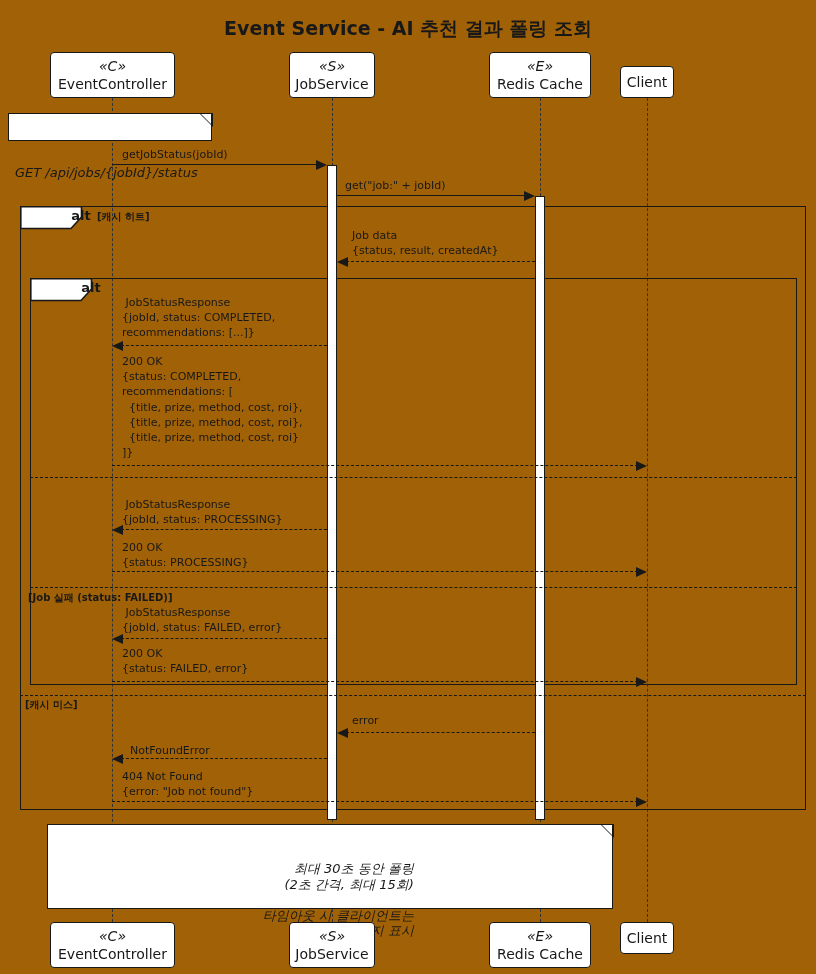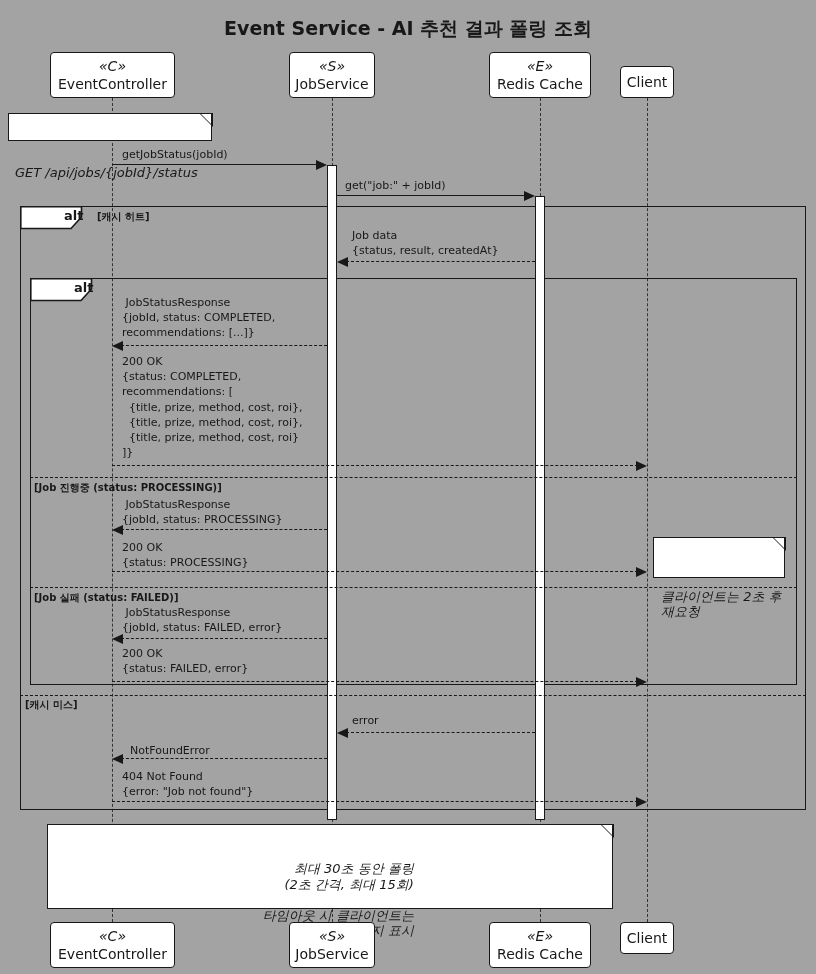--- a/index.html
+++ b/index.html
@@ -1,35 +1,35 @@
 <!DOCTYPE html>
 <html><head>
 <meta charset="utf-8">
 <style>
   html,body{margin:0;padding:0;background:#ffffff;}
   #canvas{
-    position:relative;width:816px;height:974px;background:#a3a3a3;
+    position:relative;width:816px;height:974px;background:#a16207;
     font-family:"DejaVu Sans","Liberation Sans",sans-serif;color:#181818;
     overflow:hidden;
   }
   .title{
     position:absolute;left:0;top:16px;width:816px;text-align:center;
     font-size:19px;font-weight:bold;z-index:7;
   }
   .lifeline{position:absolute;width:0;border-left:1px dashed #333;z-index:1;}
   .pbox{
     position:absolute;background:#fff;border:1.6px solid #181818;border-radius:4px;
     display:flex;flex-direction:column;align-items:center;justify-content:center;
     z-index:6;box-sizing:border-box;font-size:14px;line-height:18px;
   }
   .pbox .stereo{font-style:italic;}
   .alt-frame{position:absolute;border:1.7px solid #181818;z-index:2;box-sizing:border-box;}
   .alt-pent{position:absolute;z-index:3;}
   .alt-pent .lbl{
-    position:absolute;left:16px;top:2px;width:50px;
+    position:absolute;left:8px;top:2px;width:50px;text-align:center;
     font-size:13px;font-weight:bold;padding-left:28px;
   }
   .guard{position:absolute;font-size:10px;font-weight:bold;z-index:5;white-space:pre;}
   .divider{position:absolute;border-top:1.6px dashed #181818;z-index:3;}
   .activation{position:absolute;width:10px;background:#fff;border:1.5px solid #181818;box-sizing:border-box;z-index:3;}
   .arrow{position:absolute;height:0;z-index:4;}
   .arrow.solid{border-top:1.6px solid #181818;}
   .arrow.dashed{border-top:1.6px dashed #181818;}
   .ah{position:absolute;width:0;height:0;z-index:4;}
   .ah.r{border-top:5px solid transparent;border-bottom:5px solid transparent;border-left:11px solid #181818;}
@@ -94,23 +94,22 @@
 
   <div class="alt-frame" style="left:30px;top:278px;width:767px;height:407px;"></div>
   <svg class="alt-pent" style="left:30px;top:278px;" width="63" height="24">
     <path d="M0.8,0.8 H61.5 V11 L51,22.5 H0.8 Z" fill="#ffffff" stroke="#181818" stroke-width="1.6"></path>
   </svg>
   <div class="alt-pent" style="left:30px;top:278px;width:63px;height:24px;">
     <div class="lbl">alt</div>
   </div>
 
   <div class="divider" style="left:30px;top:477px;width:767px;"></div>
-  <div class="guard" style="left:34px;top:481px;">[Job 진행중 (status: PROCESSING)]</div>
   <div class="divider" style="left:30px;top:587px;width:767px;"></div>
-  <div class="guard" style="left:34px;top:591px;">[Job 실패 (status: FAILED)]</div>
+  <div class="guard" style="left:28px;top:591px;">[Job 실패 (status: FAILED)]</div>
   <div class="divider" style="left:20px;top:695px;width:786px;"></div>
   <div class="guard" style="left:25px;top:698px;">[캐시 미스]</div>
 
   <div class="msg" style="left:122px;top:147px;">getJobStatus(jobId)</div>
   <div class="arrow solid" style="left:112px;top:164px;width:206px;"></div>
   <div class="ah r" style="left:316px;top:160px;"></div>
 
   <div class="msg" style="left:345px;top:178px;">get("job:" + jobId)</div>
   <div class="arrow solid" style="left:337px;top:195px;width:190px;"></div>
   <div class="ah r" style="left:524px;top:191px;"></div>
@@ -139,25 +138,20 @@
   <div class="msg" style="left:122px;top:497px;"> JobStatusResponse
 {jobId, status: PROCESSING}</div>
   <div class="arrow dashed" style="left:121px;top:529px;width:206px;"></div>
   <div class="ah l" style="left:112px;top:525px;"></div>
 
   <div class="msg" style="left:122px;top:540px;">200 OK
 {status: PROCESSING}</div>
   <div class="arrow dashed" style="left:112px;top:571px;width:526px;"></div>
   <div class="ah r" style="left:636px;top:567px;"></div>
 
-  <div class="note" style="left:653px;top:537px;width:132px;height:41px;">
-    <span class="fold"></span>
-    <div class="note-inner" style="padding:4px 7px;">클라이언트는 2초 후
-재요청</div>
-  </div>
 
   <div class="msg" style="left:122px;top:605px;"> JobStatusResponse
 {jobId, status: FAILED, error}</div>
   <div class="arrow dashed" style="left:121px;top:638px;width:206px;"></div>
   <div class="ah l" style="left:112px;top:634px;"></div>
 
   <div class="msg" style="left:122px;top:646px;">200 OK
 {status: FAILED, error}</div>
   <div class="arrow dashed" style="left:112px;top:681px;width:526px;"></div>
   <div class="ah r" style="left:636px;top:677px;"></div>

